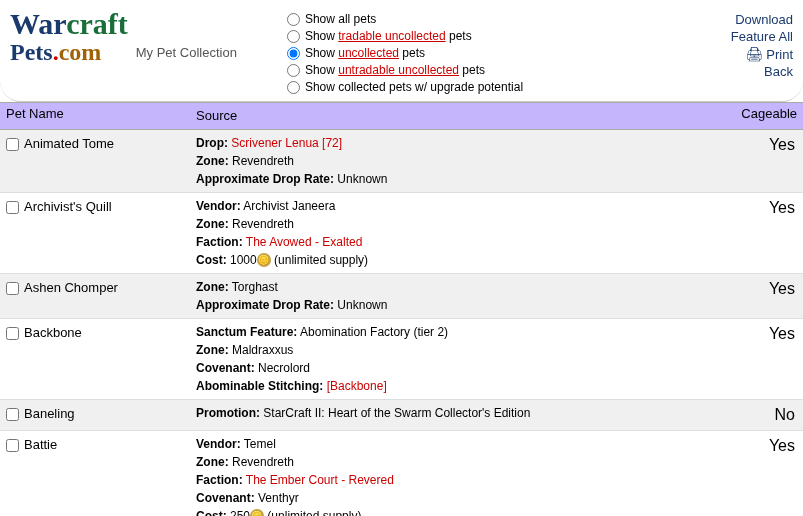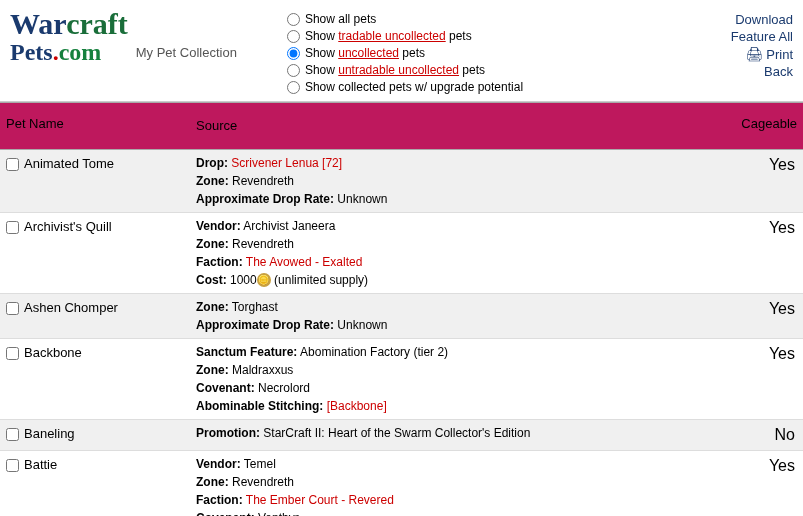--- a/index.html
+++ b/index.html
@@ -12,20 +12,21 @@
       min-height: 516px;
       overflow: hidden;
     }
 
     
     .header {
       display: flex;
       align-items: flex-start;
       padding: 8px 10px 4px 10px;
       border-bottom: 1px solid #ccc;
+      border-radius: 21px;
     }
 
     .logo-area {
       display: flex;
       flex-direction: column;
       margin-right: 20px;
     }
 
     
     .radio-options {
@@ -82,25 +83,25 @@
       border-collapse: collapse;
     }
 
     .pet-table thead tr {
       border-bottom: 1px solid #aaa;
       border-top: 1px solid #aaa;
     }
 
     .pet-table thead th {
       text-align: left;
-      padding: 13px 6px;
+      padding: 3px 6px;
       font-size: 13px;
       font-weight: normal;
       color: #000;
-      background: #be185d;
+      background: #c4b5fd;
     }
 
     .pet-table thead th.col-cageable {
       text-align: right;
     }
 
     .pet-table tbody tr {
       border-bottom: 1px solid #ddd;
     }
 
@@ -176,21 +177,21 @@
 
 <div class="header">
 
   <div class="logo-area">
     <div style="display:flex; align-items:flex-end;">
       <div>
         <div style="font-size:30px; font-weight:bold; font-family:Georgia,serif; line-height:1.05;">
           <span style="color:#1a3a6e;">War</span><span style="color:#1a6e3a;">craft</span>
         </div>
         <div style="font-size:24px; font-weight:bold; font-family:Georgia,serif; line-height:1.05;">
-          <span style="color:#1a3a6e;">Pets</span><span style="color:#cc0000;">.</span><span style="color:#15803d;">com</span>
+          <span style="color:#1a3a6e;">Pets</span><span style="color:#cc0000;">.</span><span style="color:#a16207;">com</span>
         </div>
       </div>
       <div style="font-size:13px; color:#555; margin-left:8px; margin-bottom:5px;">My Pet Collection</div>
     </div>
   </div>
 
   <div class="radio-options">
     <div class="radio-option">
       <input type="radio" name="pet-filter" id="r1" style="">
       <label for="r1"><span>Show all pets</span></label>

